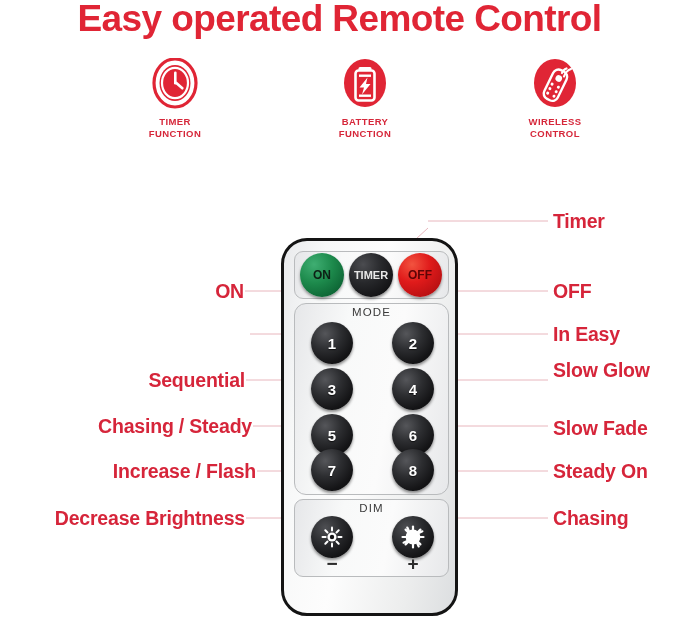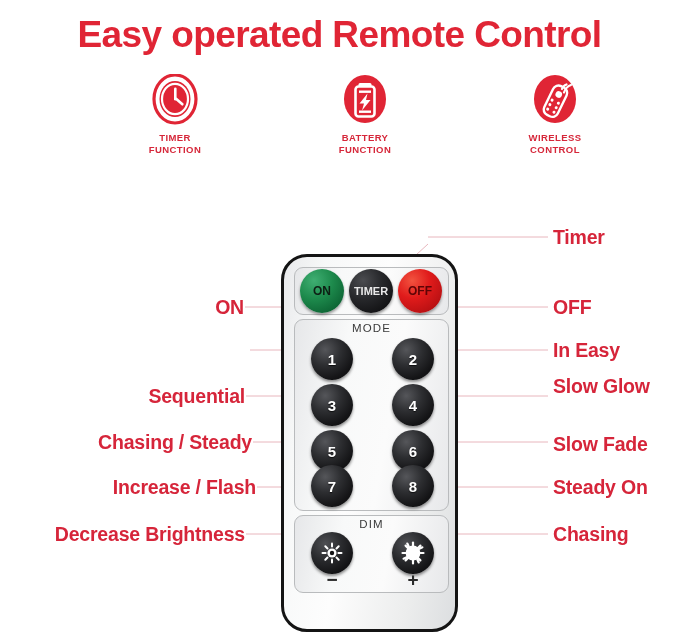--- a/index.html
+++ b/index.html
@@ -3,21 +3,21 @@
 <meta charset="utf-8">
 <style>
   html,body{margin:0;padding:0;}
   body{
     width:679px;height:635px;
     background:#ffffff;
     font-family:"Liberation Sans", sans-serif;
     overflow:hidden;
     position:relative;
   }
-  #stage{position:absolute;left:0;top:0;width:679px;height:500px;margin-top:16px;}
+  #stage{position:absolute;left:0;top:0;width:679px;height:500px;}
 
   
   .title{
     position:absolute;left:0;top:-2px;width:679px;
     text-align:center;
     font-size:37px;
     font-weight:bold;
     letter-spacing:-0.6px;
     color:#e02535;
     white-space:nowrap;
@@ -44,21 +44,21 @@
     box-sizing:border-box;
   }
   .panel{
     position:absolute;
     border:1px solid #b9bbbd;
     border-radius:9px;
     background:linear-gradient(100deg,#e6e7e9 0%,#f8f9f9 30%,#fbfbfb 60%,#e7e8ea 100%);
     box-sizing:border-box;
   }
   .panel-top{left:10px;top:10px;width:155px;height:48px;}
-  .panel-mode{left:10px;top:62px;width:155px;height:192px;}
+  .panel-mode{left:10px;top:62px;width:155px;height:192px;border-radius:12px;}
   .panel-dim{left:10px;top:258px;width:155px;height:78px;}
 
   .panel-caption{
     position:absolute;left:0;width:100%;text-align:center;
     font-size:11.5px;color:#3a3a3a;letter-spacing:1.1px;
   }
 
   .btn{
     position:absolute;border-radius:50%;
     display:flex;align-items:center;justify-content:center;

